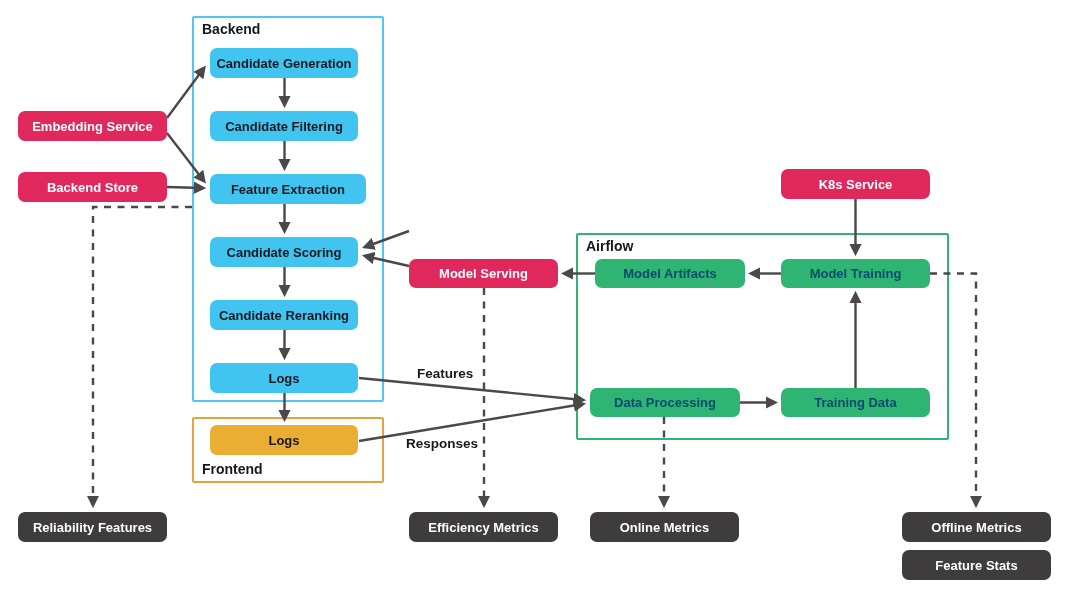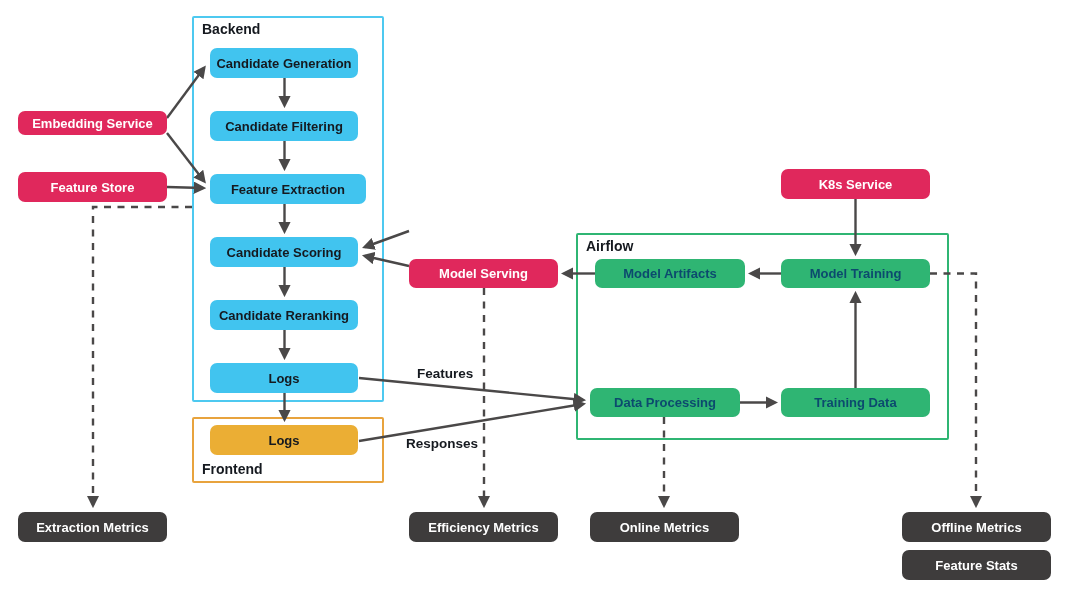--- a/index.html
+++ b/index.html
@@ -95,25 +95,25 @@
 
     <path d="M359,378 L583,400" marker-end="url(#ah)"></path>
     <path d="M359,441 L583,404" marker-end="url(#ah)"></path>
 
     <path class="dashed" d="M192,207 L93,207 L93,505" marker-end="url(#ah)"></path>
     <path class="dashed" d="M484,288 L484,505" marker-end="url(#ah)"></path>
     <path class="dashed" d="M664,417 L664,505" marker-end="url(#ah)"></path>
     <path class="dashed" d="M930,273.5 L976,273.5 L976,505" marker-end="url(#ah)"></path>
   </svg>
 
-  <div class="node pink" style="left:18px;top:111px;width:149px;height:24px;">
+  <div class="node pink" style="left:18px;top:111px;width:149px;height:30px;">
     <span>Embedding Service</span>
   </div>
   <div class="node pink" style="left:18px;top:172px;width:149px;height:30px;">
-    <span>Feature Store</span>
+    <span>Backend Store</span>
   </div>
   <div class="node pink" style="left:409px;top:259px;width:149px;height:29px;">
     <span>Model Serving</span>
   </div>
   <div class="node pink" style="left:781px;top:169px;width:149px;height:30px;">
     <span>K8s Service</span>
   </div>
 
   <div class="node cyan" style="left:210px;top:48px;width:148px;height:30px;">
     <span>Candidate Generation</span>
@@ -145,21 +145,21 @@
     <span>Model Training</span>
   </div>
   <div class="node green" style="left:590px;top:388px;width:150px;height:29px;">
     <span>Data Processing</span>
   </div>
   <div class="node green" style="left:781px;top:388px;width:149px;height:29px;">
     <span>Training Data</span>
   </div>
 
   <div class="node dark" style="left:18px;top:512px;width:149px;height:30px;">
-    <span>Extraction Metrics</span>
+    <span>Reliability Features</span>
   </div>
   <div class="node dark" style="left:409px;top:512px;width:149px;height:30px;">
     <span>Efficiency Metrics</span>
   </div>
   <div class="node dark" style="left:590px;top:512px;width:149px;height:30px;">
     <span>Online Metrics</span>
   </div>
   <div class="node dark" style="left:902px;top:512px;width:149px;height:30px;">
     <span>Offline Metrics</span>
   </div>

